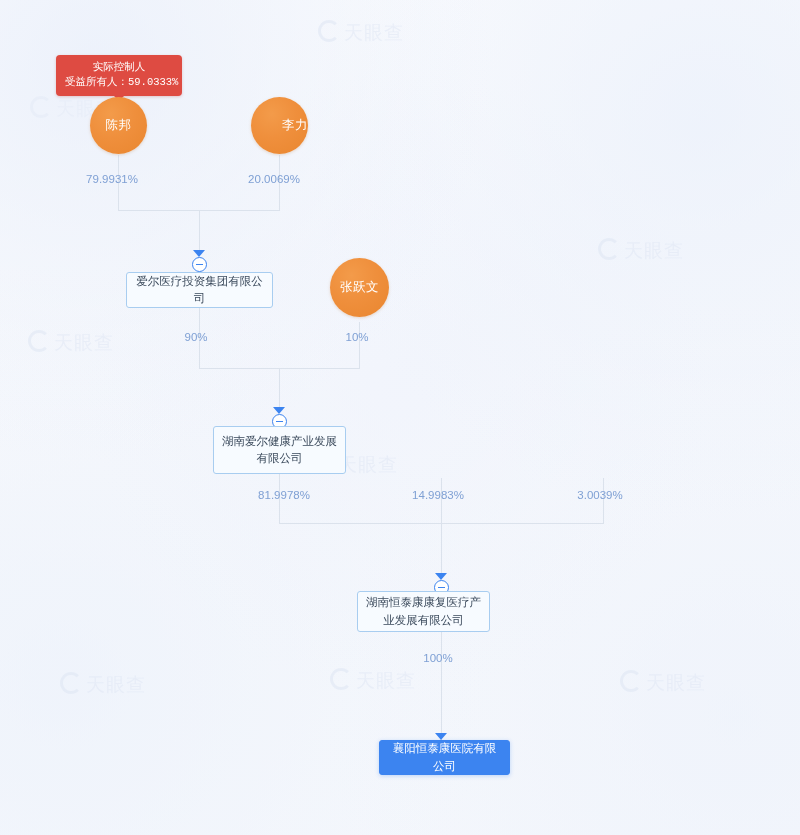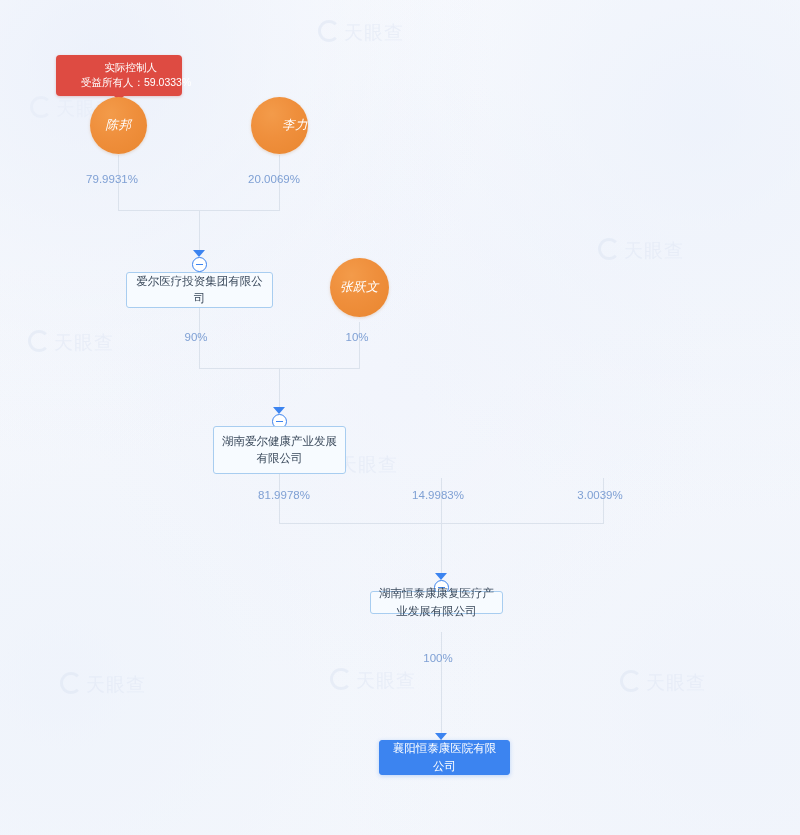--- a/index.html
+++ b/index.html
@@ -78,21 +78,20 @@
     color: #ffffff;
     display: flex;
     align-items: center;
     justify-content: center;
     text-align: center;
     font-size: 12.5px;
     line-height: 1.15;
     letter-spacing: 0.5px;
     box-shadow: 0 1px 3px rgba(190,120,50,0.25);
     cursor: pointer;
-    font-style: italic;
   }
 
   
   .company {
     position: absolute;
     box-sizing: border-box;
     background: #f7fbff;
     border: 1px solid #a8cdf0;
     border-radius: 3px;
     color: #3b4a5c;
@@ -115,24 +114,25 @@
 
   
   .badge {
     position: absolute;
     box-sizing: border-box;
     background: #de4b42;
     color: #ffffff;
     border-radius: 4px;
     font-size: 10.5px;
     line-height: 1.45;
-    text-align: right;
-    padding: 5px 25px 6px;
+    text-align: center;
+    padding: 5px 9px 6px;
     white-space: nowrap;
     box-shadow: 0 1px 3px rgba(180,60,50,0.25);
+    font-family: Liberation Mono, monospace;
   }
   .badge:after {
     content: "";
     position: absolute;
     left: 50%;
     bottom: -5px;
     margin-left: -5px;
     width: 0;
     height: 0;
     border-left: 5px solid transparent;
@@ -261,21 +261,21 @@
   </div>
 
   <div class="company" style="left:126px; top:272px; width:147px; height:36px;">
     <span>爱尔医疗投资集团有限公司</span>
   </div>
 
   <div class="company" style="left:213px; top:426px; width:133px; height:48px;">
     <span>湖南爱尔健康产业发展有限公司</span>
   </div>
 
-  <div class="company" style="left:370px; top:591px; width:133px; height:23px;text-align:center;">
+  <div class="company" style="left:357px; top:591px; width:133px; height:41px;text-align:center;">
     <span>湖南恒泰康康复医疗产业发展有限公司</span>
   </div>
 
   <div class="company primary" style="left:379px; top:740px; width:131px; height:35px;">
     <span>襄阳恒泰康医院有限公司</span>
   </div>
 
 </div>
 
 </body></html>

